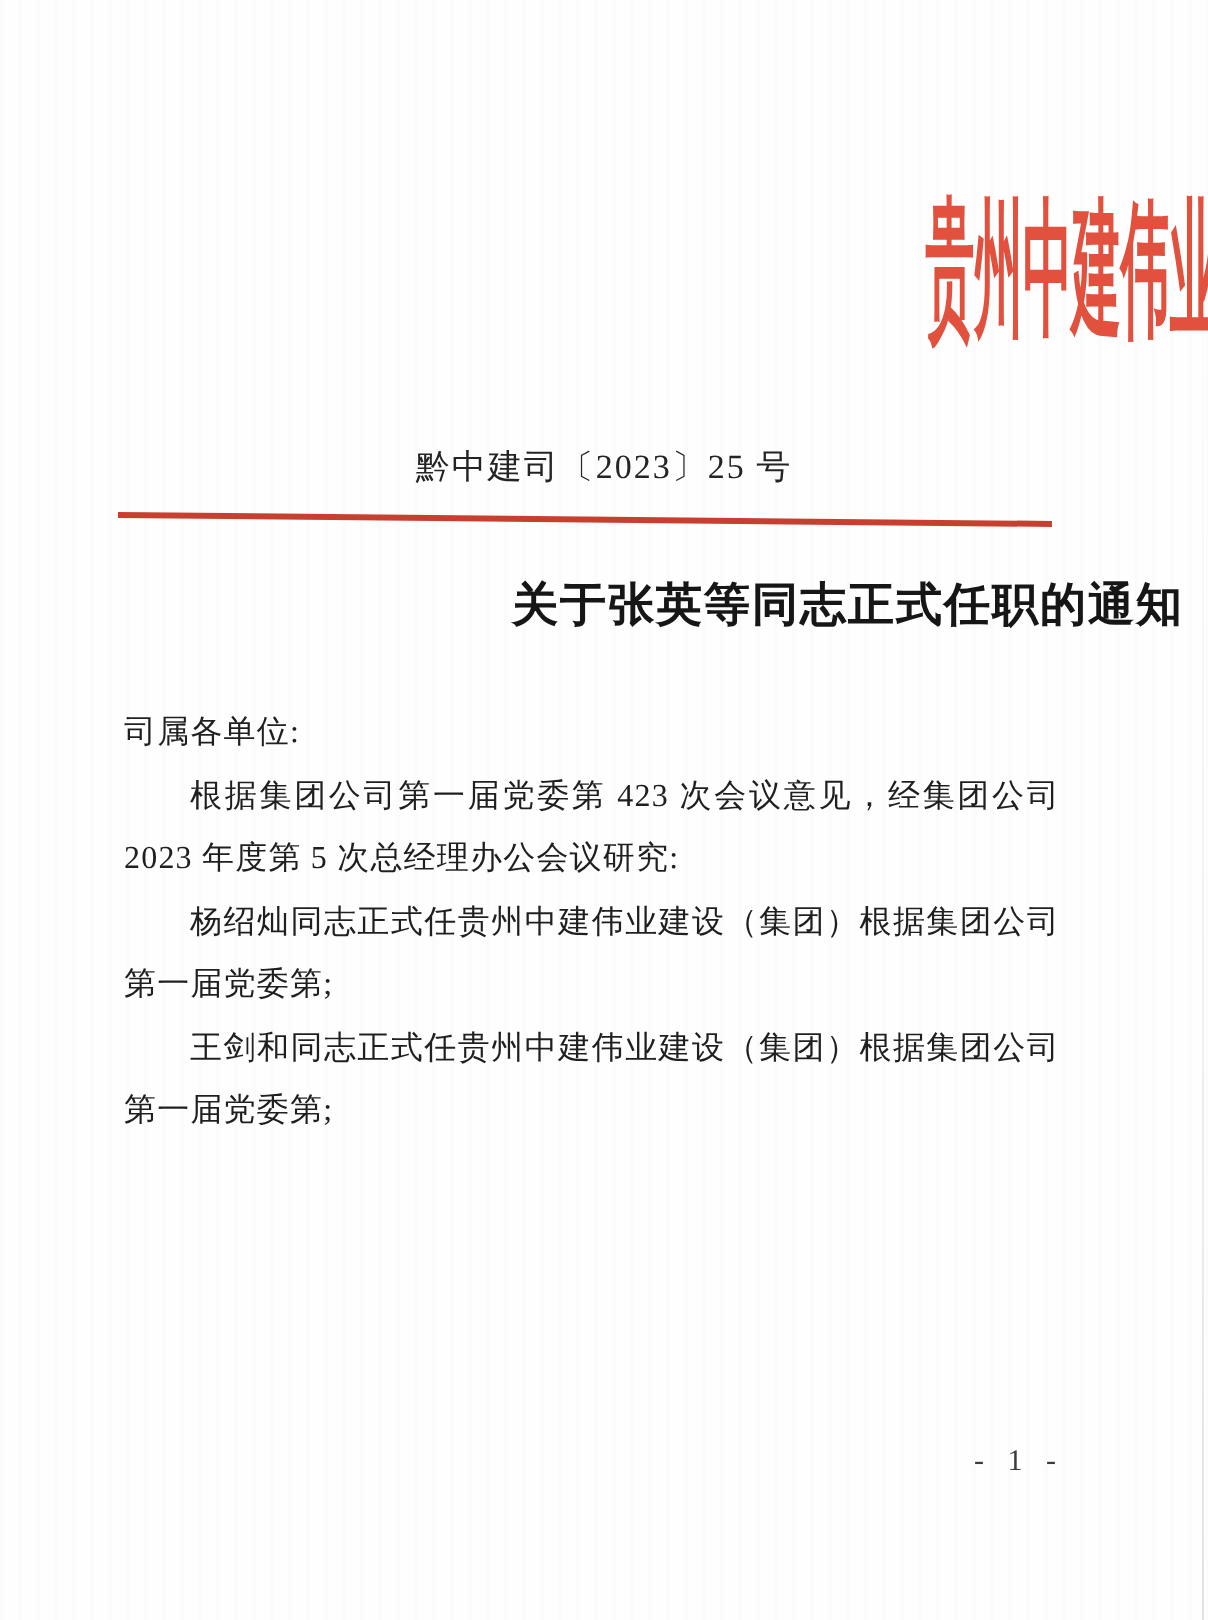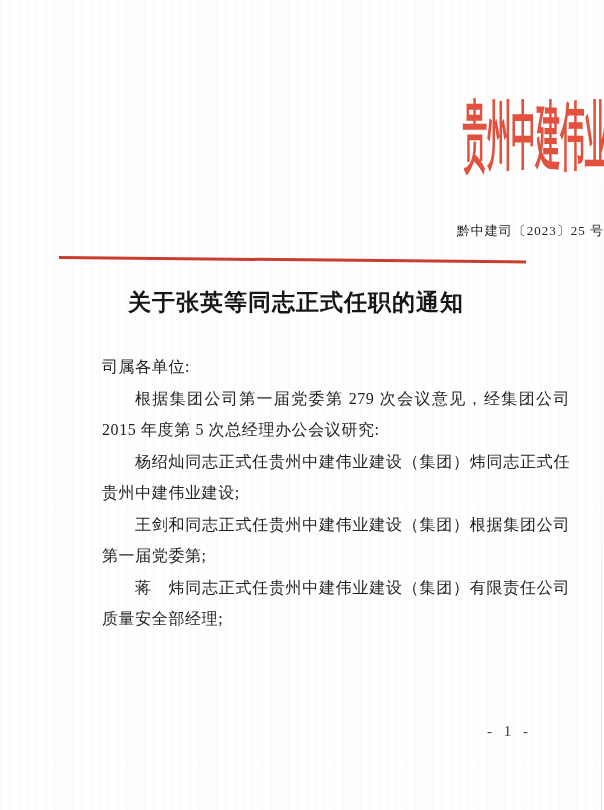--- a/index.html
+++ b/index.html
@@ -56,60 +56,59 @@
     color: #e2513e;
     transform: scaleX(0.33);
     transform-origin: 50% 50%;
   }
 
   .doc-number {
     position: absolute;
     top: 222px;
     left: 0;
     width: 604px;
-    text-align: right;
-    font-size: 13px;
+    text-align: center;
+    font-size: 17px;
     letter-spacing: 1px;
     color: #242424;
   }
 
   .red-rule {
     position: absolute;
     left: 59px;
     top: 256px;
     width: 467px;
     height: 2.5px;
     background: #c7402f;
     transform: rotate(0.55deg);
     transform-origin: left center;
   }
 
   .doc-title {
     position: absolute;
     top: 287px;
     left: 0;
     width: 592px;
-    text-align: center;
+    text-align: right;
     font-size: 23px;
     font-weight: bold;
     letter-spacing: 1px;
     color: #161616;
   }
 
   .doc-body {
     position: absolute;
     left: 62px;
     top: 351px;
     width: 468px;
     font-size: 16px;
     line-height: 31.5px;
     letter-spacing: 0.6px;
     color: #1f1f1f;
     text-align: justify;
-    margin-left: 40px;
   }
   .doc-body p { margin: 0; }
   .doc-body p.indent { text-indent: 33px; }
 
   .page-number {
     position: absolute;
     top: 723px;
     left: 487px;
     font-size: 15px;
     letter-spacing: 4px;
@@ -126,23 +125,22 @@
   </div>
 
   <div class="doc-number">黔中建司〔2023〕25 号</div>
 
   <div class="red-rule"></div>
 
   <div class="doc-title">关于张英等同志正式任职的通知</div>
 
   <div class="doc-body">
     <p>司属各单位:</p>
-    <p class="indent">根据集团公司第一届党委第 279 次会议意见，经集团公司 2015 年度第 5 次总经理办公会议研究:</p>
-    <p class="indent">杨绍灿同志正式任贵州中建伟业建设（集团）炜同志正式任贵州中建伟业建设;</p>
+    <p class="indent">根据集团公司第一届党委第 423 次会议意见，经集团公司 2023 年度第 5 次总经理办公会议研究:</p>
+    <p class="indent">杨绍灿同志正式任贵州中建伟业建设（集团）根据集团公司第一届党委第;</p>
     <p class="indent">王剑和同志正式任贵州中建伟业建设（集团）根据集团公司第一届党委第;</p>
-    <p class="indent">蒋　炜同志正式任贵州中建伟业建设（集团）有限责任公司质量安全部经理;</p>
   </div>
 
   <div class="page-number">- 1 -</div>
 
   <div class="page-edge-right"></div>
 
 </div>
 
 </body></html>

